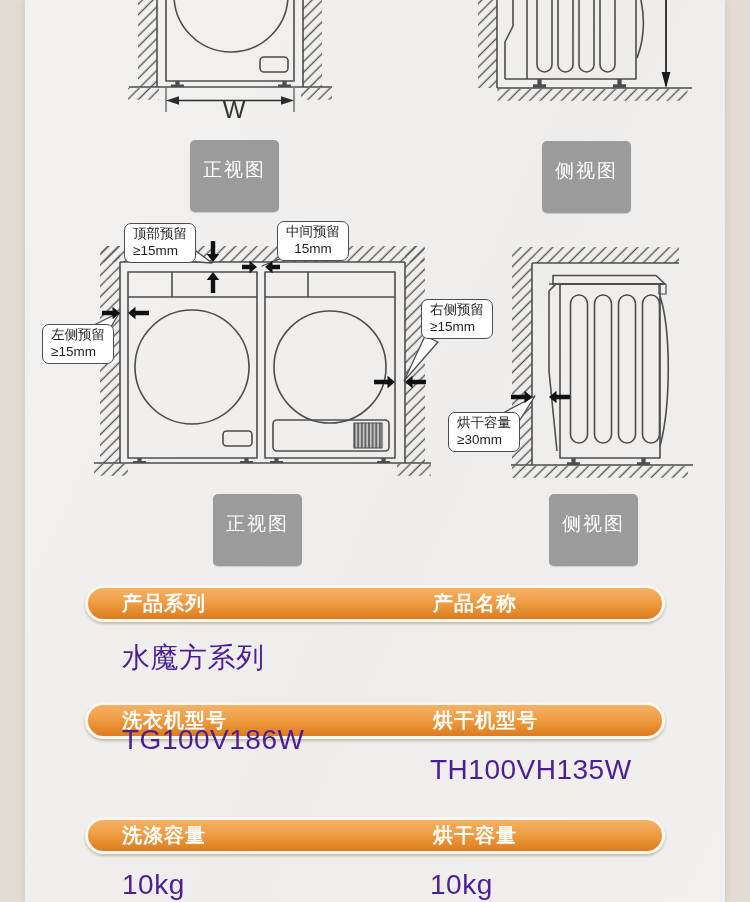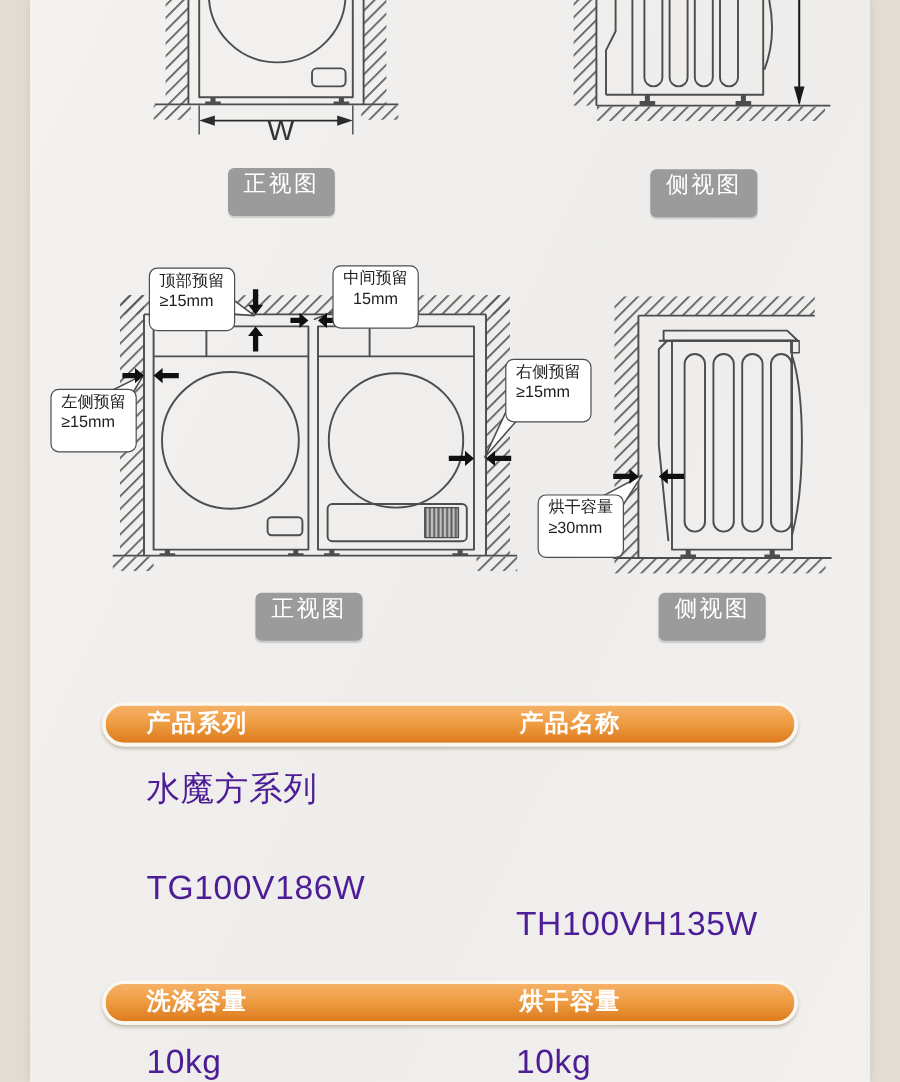--- a/index.html
+++ b/index.html
@@ -4,23 +4,23 @@
 <style>
   html,body{margin:0;padding:0;}
   body{background:#cfc9bf;font-family:"Liberation Sans","DejaVu Sans",sans-serif;}
   .screen{position:relative;width:750px;height:902px;margin:0 auto;background:#E3DCD2;overflow:hidden;}
   .canvas{position:absolute;left:25px;top:0;width:700px;height:902px;
           background:linear-gradient(115deg,#f3f2f0 0%,#eeedeb 55%,#f1f0ee 100%);
           box-shadow:0 0 8px rgba(0,0,0,.10);}
   .art{position:absolute;left:0;top:0;z-index:1;}
   .overlay{position:absolute;z-index:2;}
   .badge{background:#9B9B9B;color:#fff;font-size:19px;line-height:28px;height:40px;
-         padding:0 13px;border-radius:5px;letter-spacing:2px;box-shadow:0 1px 1px rgba(0,0,0,.15);}
+         padding:16px 13px;border-radius:5px;letter-spacing:2px;box-shadow:0 1px 1px rgba(0,0,0,.15);}
   .wlabel{font-size:24px;color:#333;width:44px;text-align:center;}
-  .callout{background:#fff;border:1.6px solid #4d4d4d;border-radius:7px;padding:2px 8px 16px 8px;
+  .callout{background:#fff;border:1.6px solid #4d4d4d;border-radius:7px;padding:2px 8px 3px 8px;
            font-size:13.5px;line-height:16.5px;color:#1e1e1e;white-space:nowrap;}
   .callout.center{text-align:center;}
   .callout span{display:block;}
   .pill{position:absolute;left:85px;width:580px;height:37px;border-radius:20px;box-sizing:border-box;
         background:linear-gradient(180deg,#F6B166 0%,#EE9C42 48%,#DD7B1D 100%);
         border:3px solid #FAF7F1;box-shadow:0 2px 3px rgba(110,85,50,.35);z-index:2;}
   .pill .h{position:absolute;top:0;line-height:31px;color:#fff;font-size:20px;font-weight:600;letter-spacing:1px;text-align:right;}
   .pill .h.c1{left:34px;}
   .pill .h.c2{left:345px;}
   .val{position:absolute;z-index:2;font-size:28px;font-weight:500;color:#4c1d95;letter-spacing:.5px;}
@@ -185,20 +185,24 @@
 
   <div class="overlay badge" style="left:213px;top:494px;">正视图</div>
   <div class="overlay badge" style="left:549px;top:494px;">侧视图</div>
 
   <div class="pill" style="top:585px;">
     <span class="h c1">产品系列</span>
     <span class="h c2">产品名称</span>
   </div>
   <div class="val c1" style="top:639px;">水魔方系列</div>
 
+  <div class="pill" style="top:702px;">
+    <span class="h c1">洗衣机型号</span>
+    <span class="h c2">烘干机型号</span>
+  </div>
   <div class="val c1" style="top:724px;">TG100V186W</div>
   <div class="val c2" style="top:754px;">TH100VH135W</div>
 
   <div class="pill" style="top:817px;">
     <span class="h c1">洗涤容量</span>
     <span class="h c2">烘干容量</span>
   </div>
   <div class="val c1" style="top:869px;">10kg</div>
   <div class="val c2" style="top:869px;">10kg</div>
 </div>

